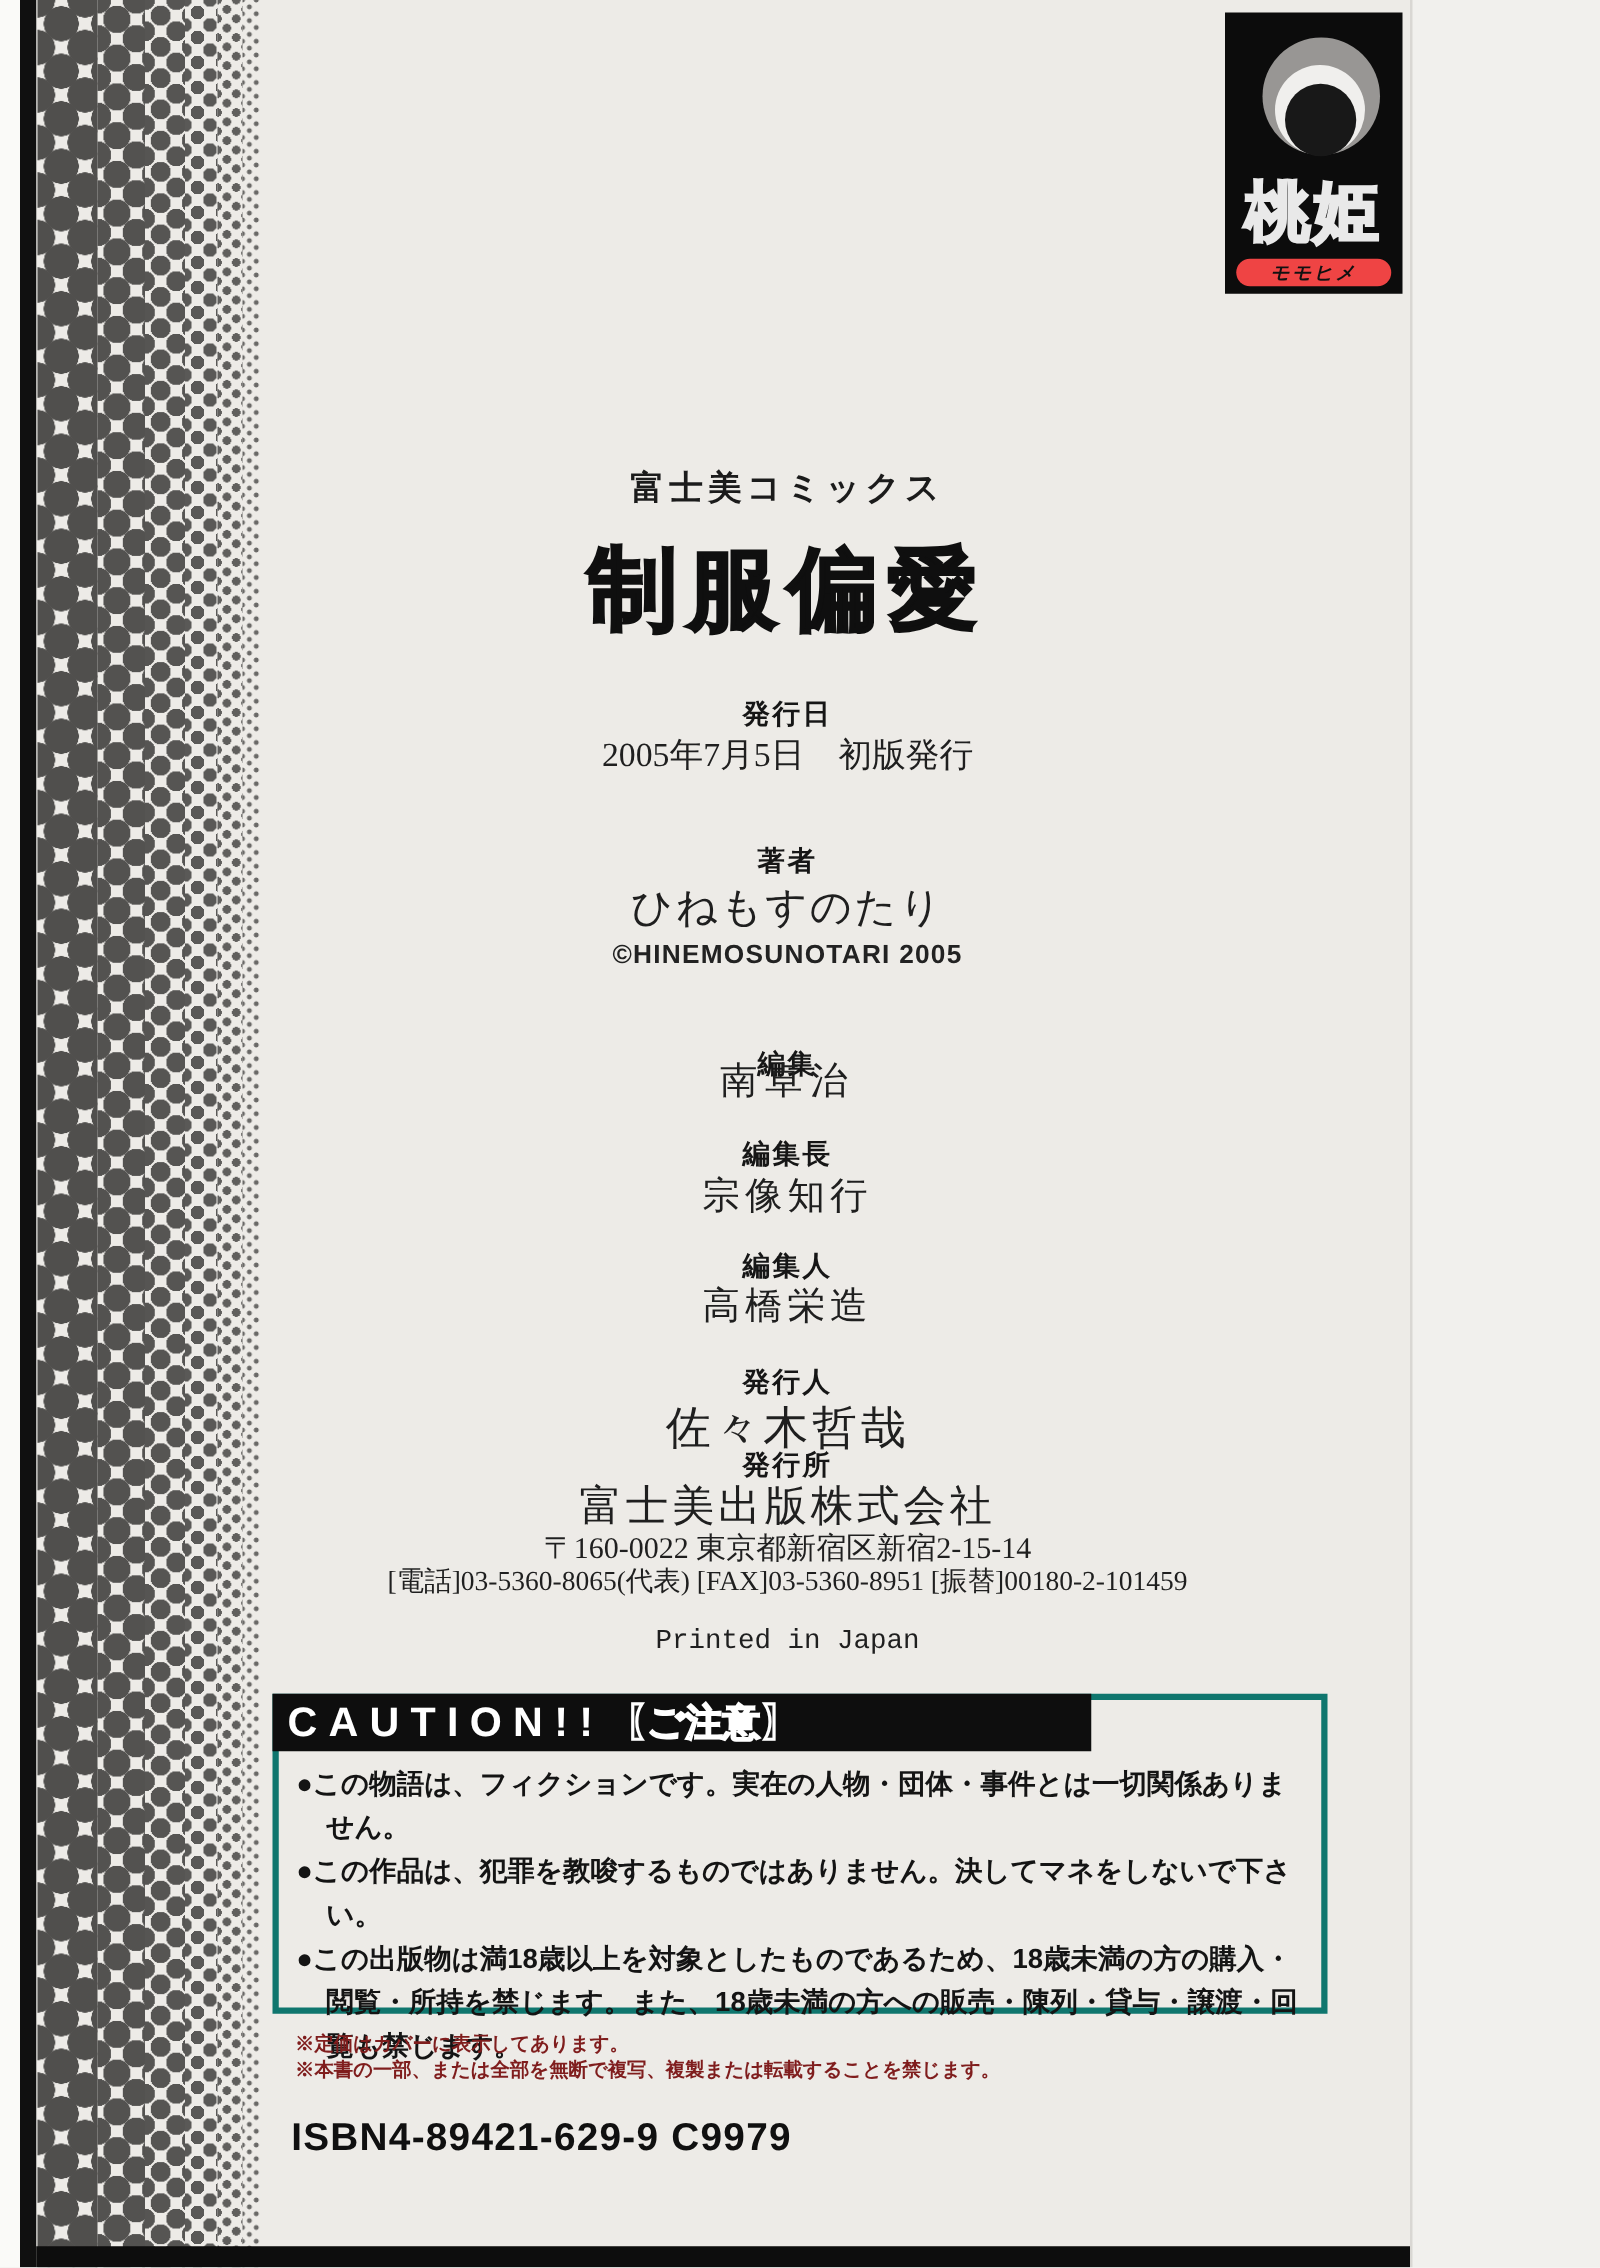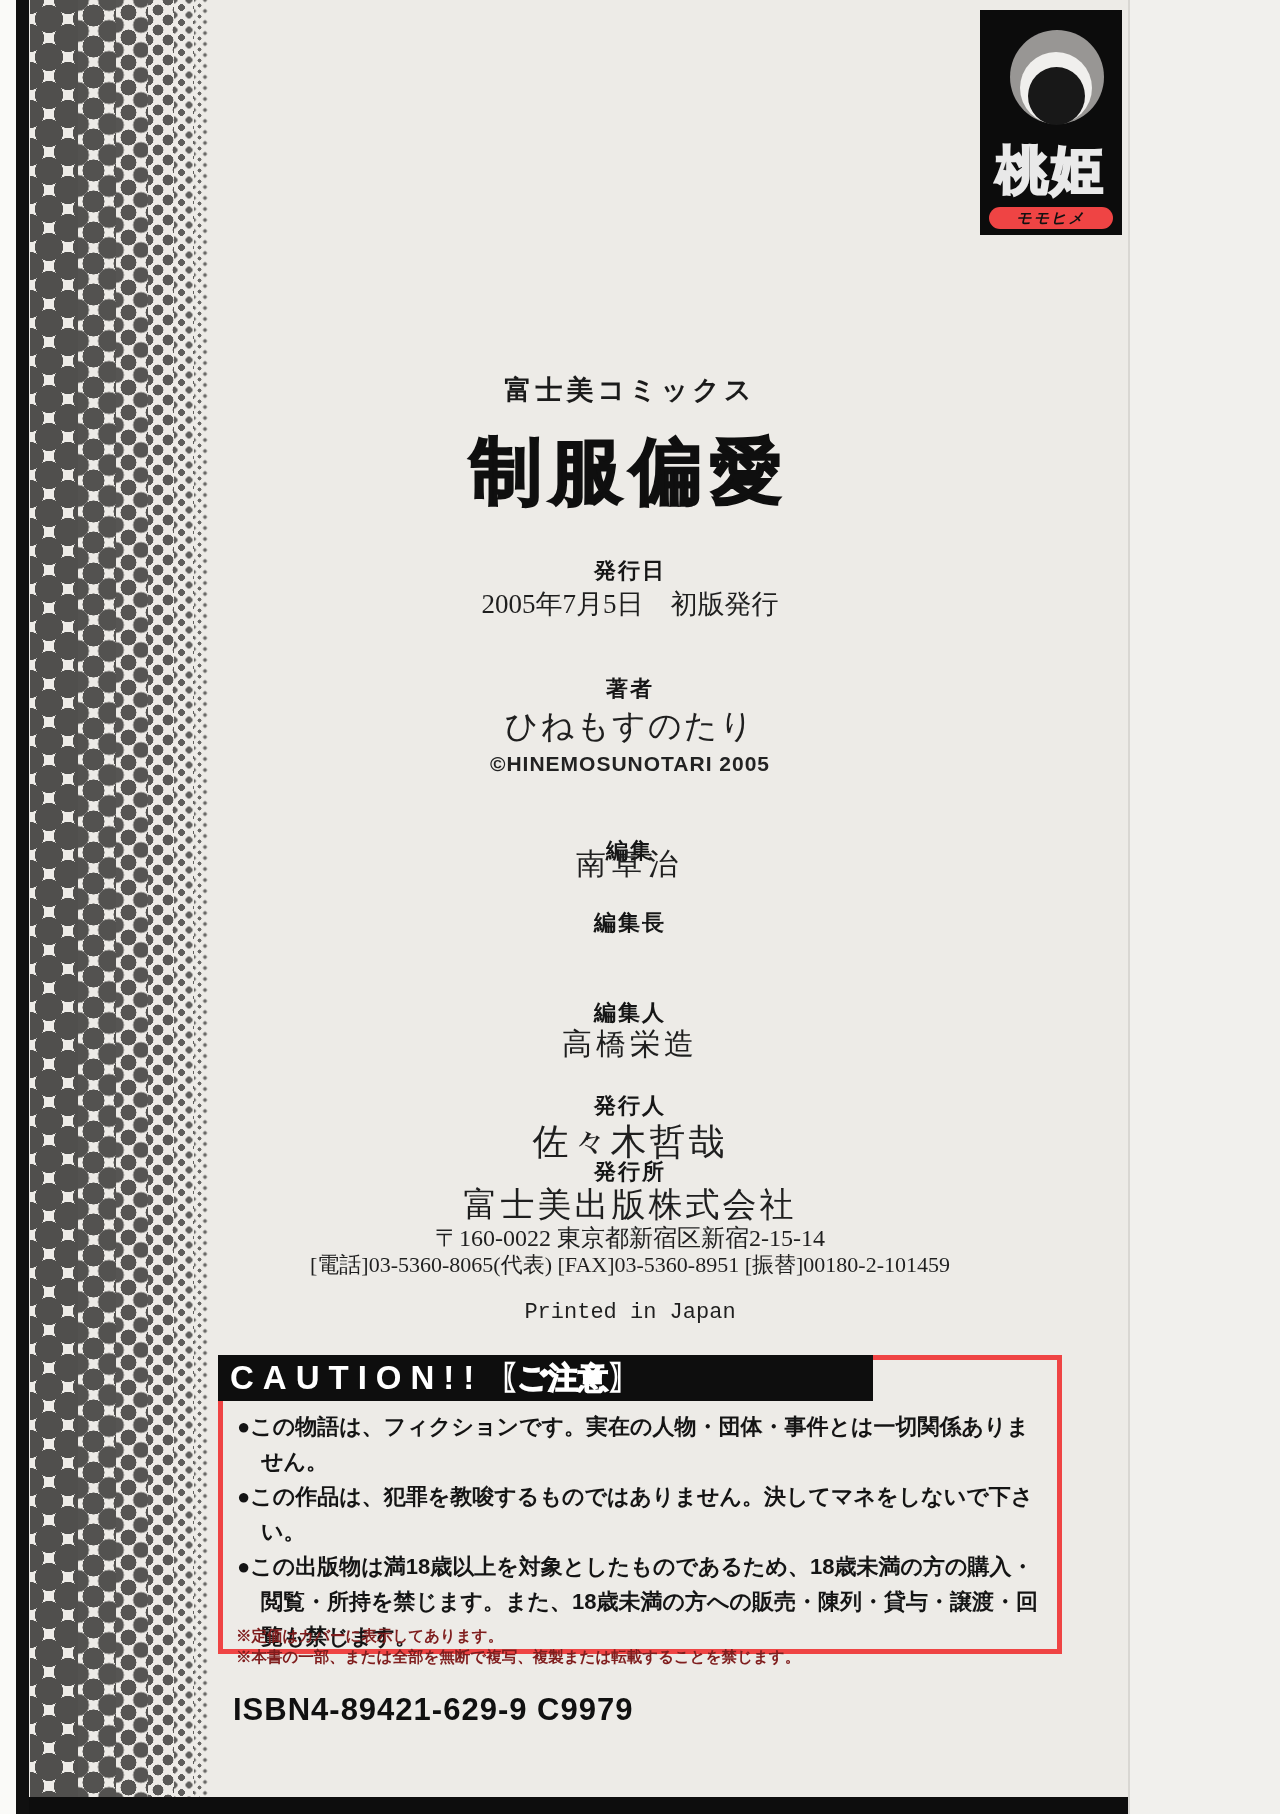--- a/index.html
+++ b/index.html
@@ -63,22 +63,22 @@
   .l-edit{top:836px;}     .v-edit{top:844px;font-size:30px;letter-spacing:6px;}
   .l-chief{top:908px;}    .v-chief{top:936px;font-size:30px;letter-spacing:4px;}
   .l-eperson{top:998px;}  .v-eperson{top:1024px;font-size:30px;letter-spacing:4px;}
   .l-pperson{top:1091px;} .v-pperson{top:1118px;font-size:36px;letter-spacing:3px;}
   .l-pub{top:1157px;}     .v-pub{top:1182px;font-size:34px;letter-spacing:3px;}
   .v-addr{top:1222px;font-size:24px;}
   .v-contact{top:1250px;font-size:22px;}
   .v-printed{top:1300px;font-size:22px;font-family:Liberation Mono, monospace;}
 
   
-  .caution{position:absolute;left:218px;top:1355px;width:844px;height:299px;
-           border:5px solid #ef4444;box-sizing:border-box;}
+  .caution{position:absolute;left:218px;top:1355px;width:844px;height:256px;
+           border:5px solid #0f766e;box-sizing:border-box;}
   .caution-bar{position:absolute;left:-5px;top:-5px;width:655px;height:46px;background:#0e0e0e;
                display:flex;align-items:center;padding-left:12px;box-sizing:border-box;}
   .caution-en{color:#fff;font-size:33px;font-weight:900;letter-spacing:9px;white-space:nowrap;}
   .caution-jp{margin-left:4px;font-size:30px;font-weight:900;color:#1a1a1a;
               -webkit-text-stroke:1.5px #fff;white-space:nowrap;}
   .caution-body{position:absolute;left:0;top:41px;width:100%;box-sizing:border-box;
                 padding:8px 12px 6px 14px;}
   .c-item{font-size:22px;font-weight:700;line-height:35px;color:#141414;
           padding-left:24px;text-indent:-24px;letter-spacing:0px;}
 
@@ -123,20 +123,21 @@
   <div class="cline val v-date">2005年7月5日　初版発行</div>
 
   <div class="cline lbl l-author">著者</div>
   <div class="cline val v-author">ひねもすのたり</div>
   <div class="cline v-copy">©HINEMOSUNOTARI 2005</div>
 
   <div class="cline lbl l-edit">編集</div>
   <div class="cline val v-edit">南卓治</div>
 
   <div class="cline lbl l-chief">編集長</div>
+  <div class="cline val v-chief">宗像知行</div>
 
   <div class="cline lbl l-eperson">編集人</div>
   <div class="cline val v-eperson">高橋栄造</div>
 
   <div class="cline lbl l-pperson">発行人</div>
   <div class="cline val v-pperson">佐々木哲哉</div>
 
   <div class="cline lbl l-pub">発行所</div>
   <div class="cline val v-pub">富士美出版株式会社</div>
   <div class="cline val v-addr">〒160-0022 東京都新宿区新宿2-15-14</div>

